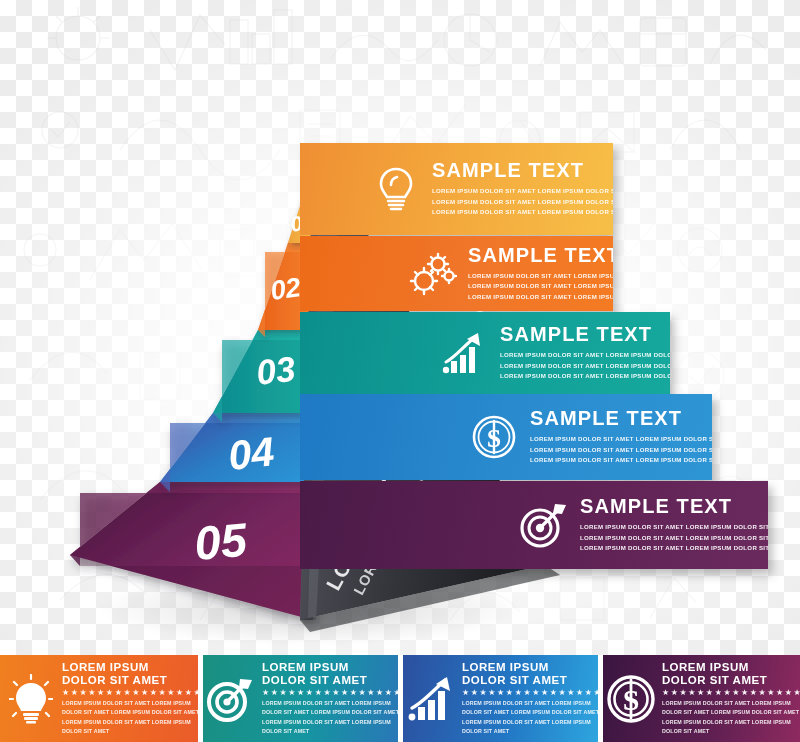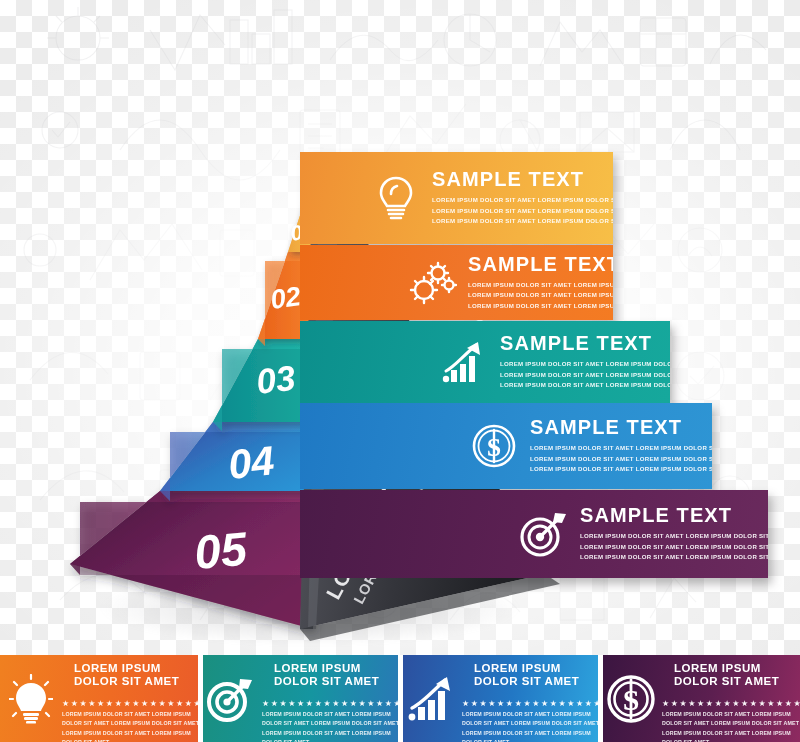--- a/index.html
+++ b/index.html
@@ -26,21 +26,21 @@
   
   #doodles{position:absolute;left:0;top:0;width:800px;height:655px;opacity:.30;}
   
   #ground{
     position:absolute;left:40px;top:560px;width:540px;height:96px;
     background:radial-gradient(ellipse 50% 50% at 50% 50%, rgba(120,120,125,.30) 0%, rgba(140,140,145,.10) 55%, rgba(255,255,255,0) 78%);
     filter:blur(2px);
   }
 
   
-  #stage{position:absolute;left:0;top:0;width:800px;height:655px;margin-top:9px;}
+  #stage{position:absolute;left:0;top:0;width:800px;height:655px;}
 
   
   .banner{position:absolute;color:#fff;}
   .banner .bshadow{
     position:absolute;left:6px;top:6px;right:-4px;bottom:-6px;
     background:rgba(40,35,40,.30);filter:blur(5px);z-index:0;
   }
   .banner .bbody{position:absolute;left:0;top:0;right:0;bottom:0;z-index:1;overflow:hidden;}
   .banner .inner{position:absolute;left:0;top:0;right:0;bottom:0;display:flex;align-items:center;}
   .banner .bicon{width:72px;flex:0 0 72px;display:flex;align-items:center;justify-content:center;}
@@ -69,21 +69,21 @@
   #b5 .inner{padding-left:208px;}
 
   
   #pyr{position:absolute;left:0;top:0;width:800px;height:655px;}
 
   
   #strips{position:absolute;left:0;top:655px;width:800px;height:87px;display:flex;background:#fff;}
   .strip{position:relative;height:87px;overflow:hidden;display:flex;align-items:center;color:#fff;}
   .strip .sicon{flex:0 0 62px;display:flex;align-items:center;justify-content:center;}
   .strip .stext{flex:1 1 auto;padding-right:6px;}
-  .strip .stitle{font-size:11.5px;font-weight:700;letter-spacing:.045em;line-height:1.14;margin:12px;}
+  .strip .stitle{font-size:11.5px;font-weight:700;letter-spacing:.045em;line-height:1.14;margin:0;}
   .strip .sdots{font-size:8px;letter-spacing:1.6px;line-height:1;margin:2px 0 2px 0;color:rgba(255,255,255,.95);}
   .strip .slines{font-size:5.3px;line-height:1.74;letter-spacing:.03em;font-weight:700;color:rgba(255,255,255,.88);}
   #s1{width:200px;background:linear-gradient(100deg,#f08020 0%,#ef6b23 55%,#ea5b2a 100%);}
   #s2{width:200px;background:linear-gradient(100deg,#1a8f7e 0%,#1595a0 55%,#2a77b8 100%);}
   #s3{width:200px;background:linear-gradient(100deg,#2c4f9e 0%,#2277c4 55%,#2ea6df 100%);}
   #s4{width:200px;background:linear-gradient(100deg,#3a1540 0%,#5c1f50 55%,#8e2a60 100%);}
   .strip-sep{position:absolute;top:0;width:5px;height:87px;background:#fff;z-index:4;}
 </style>
 </head>
 <body>

